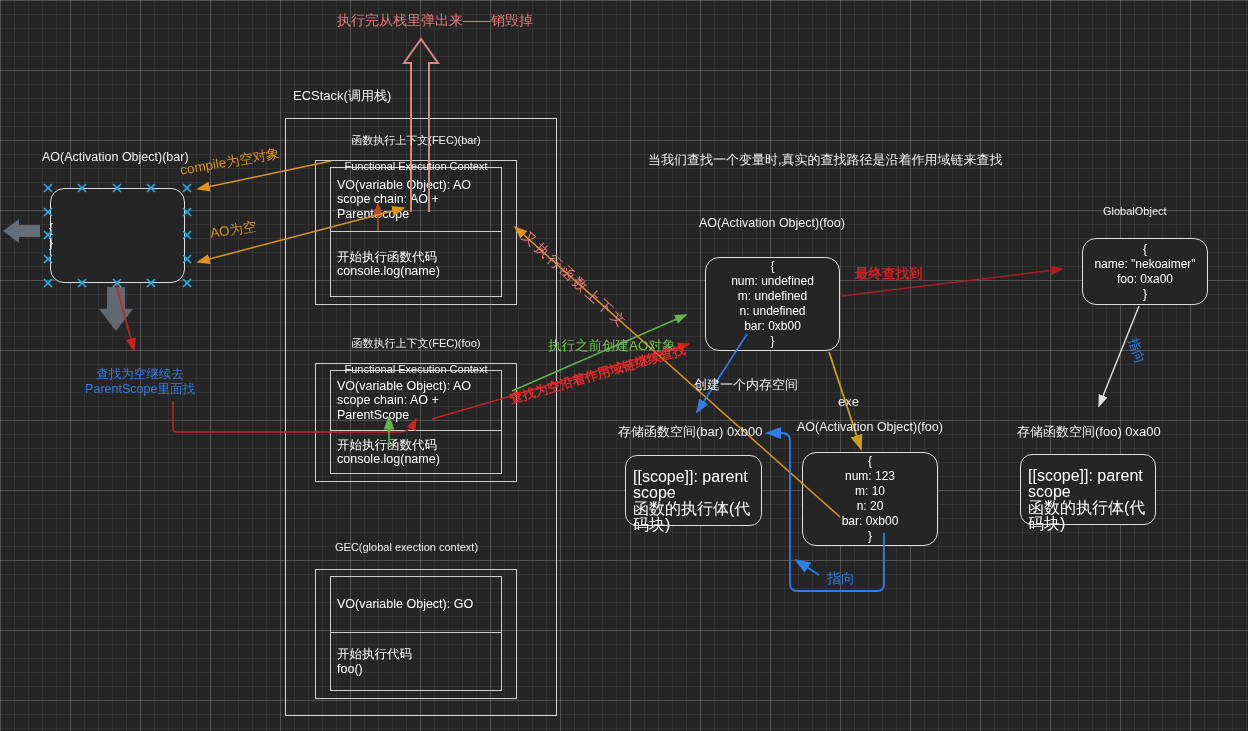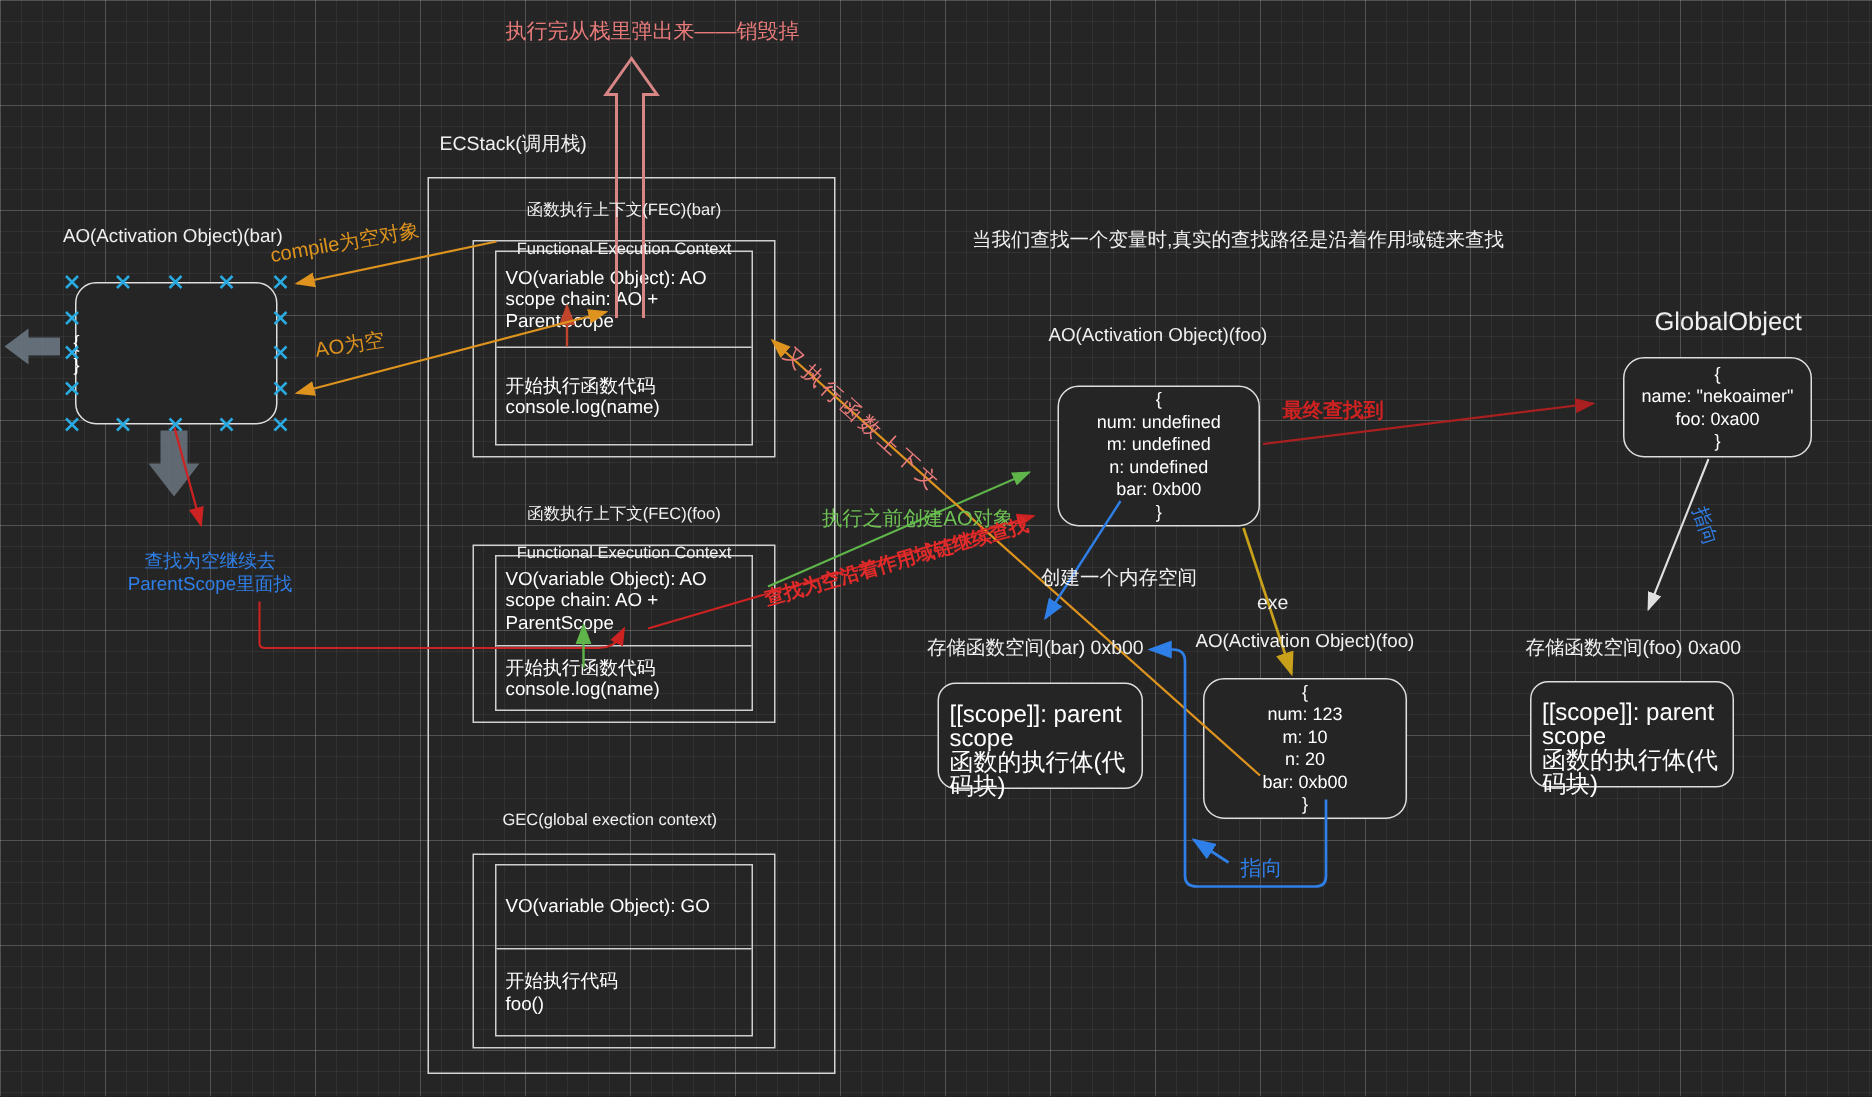--- a/index.html
+++ b/index.html
@@ -232,21 +232,21 @@
 
     <div class="abs lbl" style="left:209px;top:226px;color:#dd931e;font-size:13.5px;transform:rotate(-9deg);transform-origin:left top;white-space:nowrap;">AO为空</div>
 
     <div class="abs lbl" style="left:75px;top:367px;width:130px;text-align:center;color:#2f7fe8;font-size:12.5px;">查找为空继续去
 ParentScope里面找</div>
 
     <div class="abs lbl" style="left:648px;top:152px;font-size:13px;">当我们查找一个变量时,真实的查找路径是沿着作用域链来查找</div>
 
     <div class="abs lbl" style="left:699px;top:216px;font-size:12.5px;">AO(Activation Object)(foo)</div>
 
-    <div class="abs lbl" style="left:1103px;top:205px;font-size:17px;">GlobalObject</div>
+    <div class="abs lbl" style="left:1103px;top:205px;font-size:11px;">GlobalObject</div>
 
     <div class="abs lbl" style="left:855px;top:266px;color:#cc2222;font-size:13.5px;font-weight:bold;">最终查找到</div>
 
     <div class="abs lbl" style="left:530px;top:228px;color:#e87a7a;font-size:14px;letter-spacing:3px;transform:rotate(42deg);transform-origin:left top;white-space:nowrap;">又执行函数上下文</div>
 
     <div class="abs lbl" style="left:548px;top:338px;color:#6dc253;font-size:13.5px;white-space:nowrap;">执行之前创建AO对象</div>
 
     <div class="abs lbl" style="left:508px;top:392px;color:#e02b2b;font-size:13px;font-weight:bold;transform:rotate(-16deg);transform-origin:left top;white-space:nowrap;">查找为空沿着作用域链继续查找</div>
 
     <div class="abs lbl" style="left:658px;top:377px;font-size:13px;margin-left:36px;">创建一个内存空间</div>

